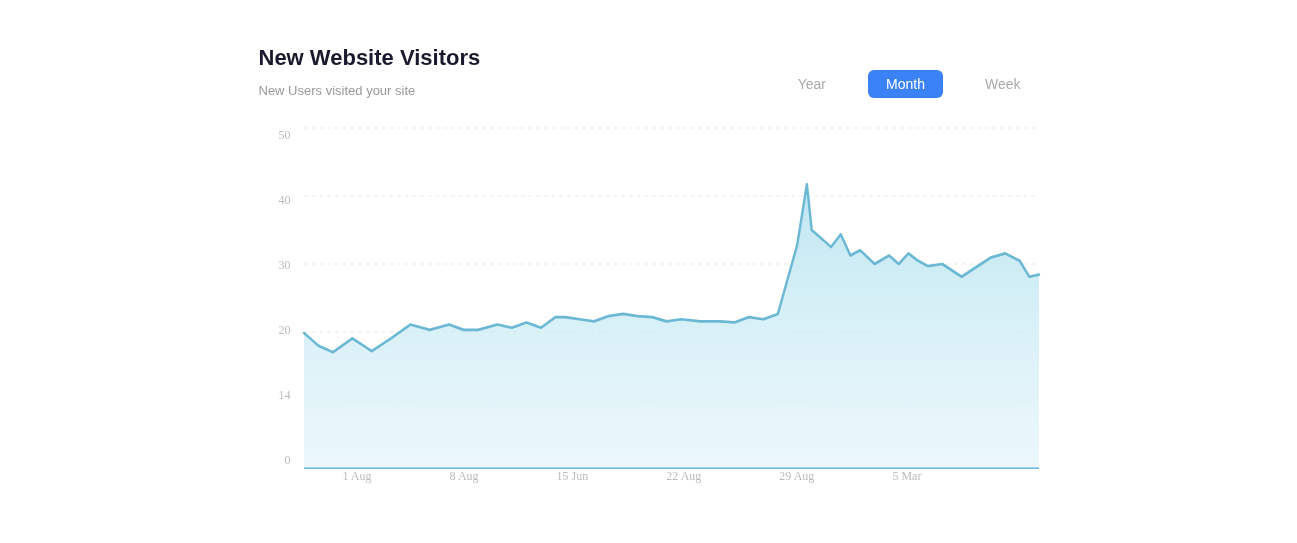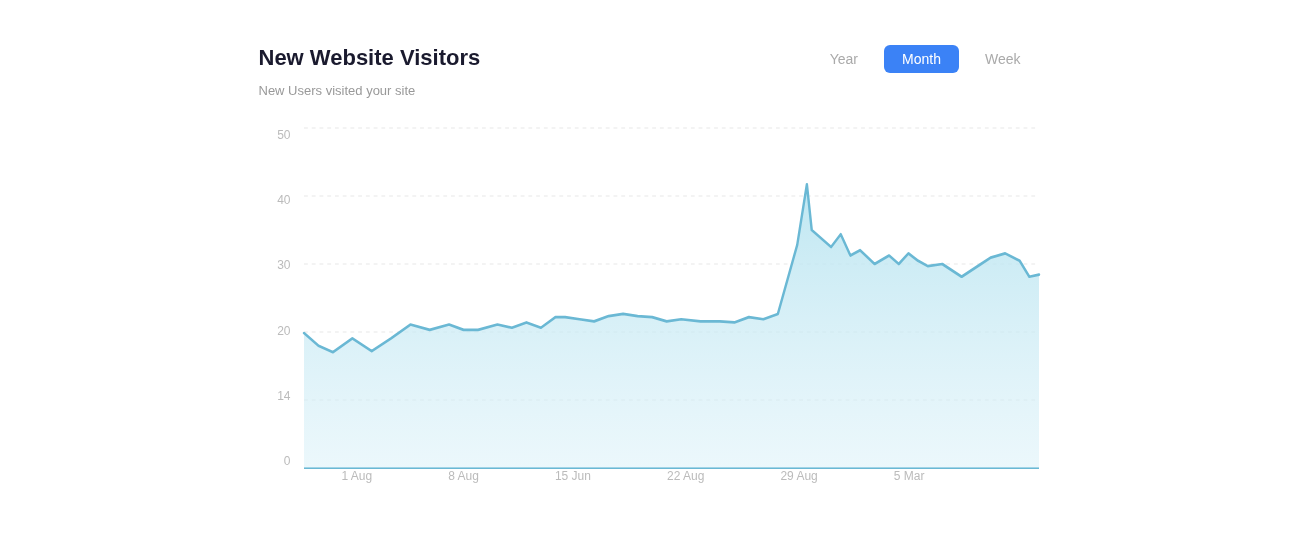--- a/index.html
+++ b/index.html
@@ -14,57 +14,58 @@
     }
     .chart-container {
       width: 820px;
       padding: 30px 20px 20px 20px;
       background: #fff;
       border-radius: 12px;
     }
     .chart-header {
       display: flex;
       justify-content: space-between;
-      align-items: flex-start;
+      align-items: flex-end;
       margin-bottom: 30px;
     }
     .chart-title-block {}
     .chart-title {
       font-size: 22px;
       font-weight: 700;
       color: #1a1a2e;
     }
     .chart-subtitle {
       font-size: 13px;
       color: #999;
       margin-top: 12px;
     }
     .time-filter {
       display: flex;
       align-items: center;
-      gap: 8px;
+      gap: 24px;
     }
     .filter-btn {
       padding: 6px 18px;
       border-radius: 6px;
       border: none;
       cursor: pointer;
       font-size: 14px;
       font-weight: 500;
       background: transparent;
       color: #aaa;
     }
     .filter-btn.active {
       background: #3b82f6;
       color: #fff;
     }
     .chart-area {
       position: relative;
       width: 100%;
       height: 380px;
+      font-family: Liberation Serif, serif;
     }
     .y-axis {
       position: absolute;
       left: 0;
       top: 0;
       bottom: 40px;
       width: 40px;
       display: flex;
       flex-direction: column;
       justify-content: space-between;

